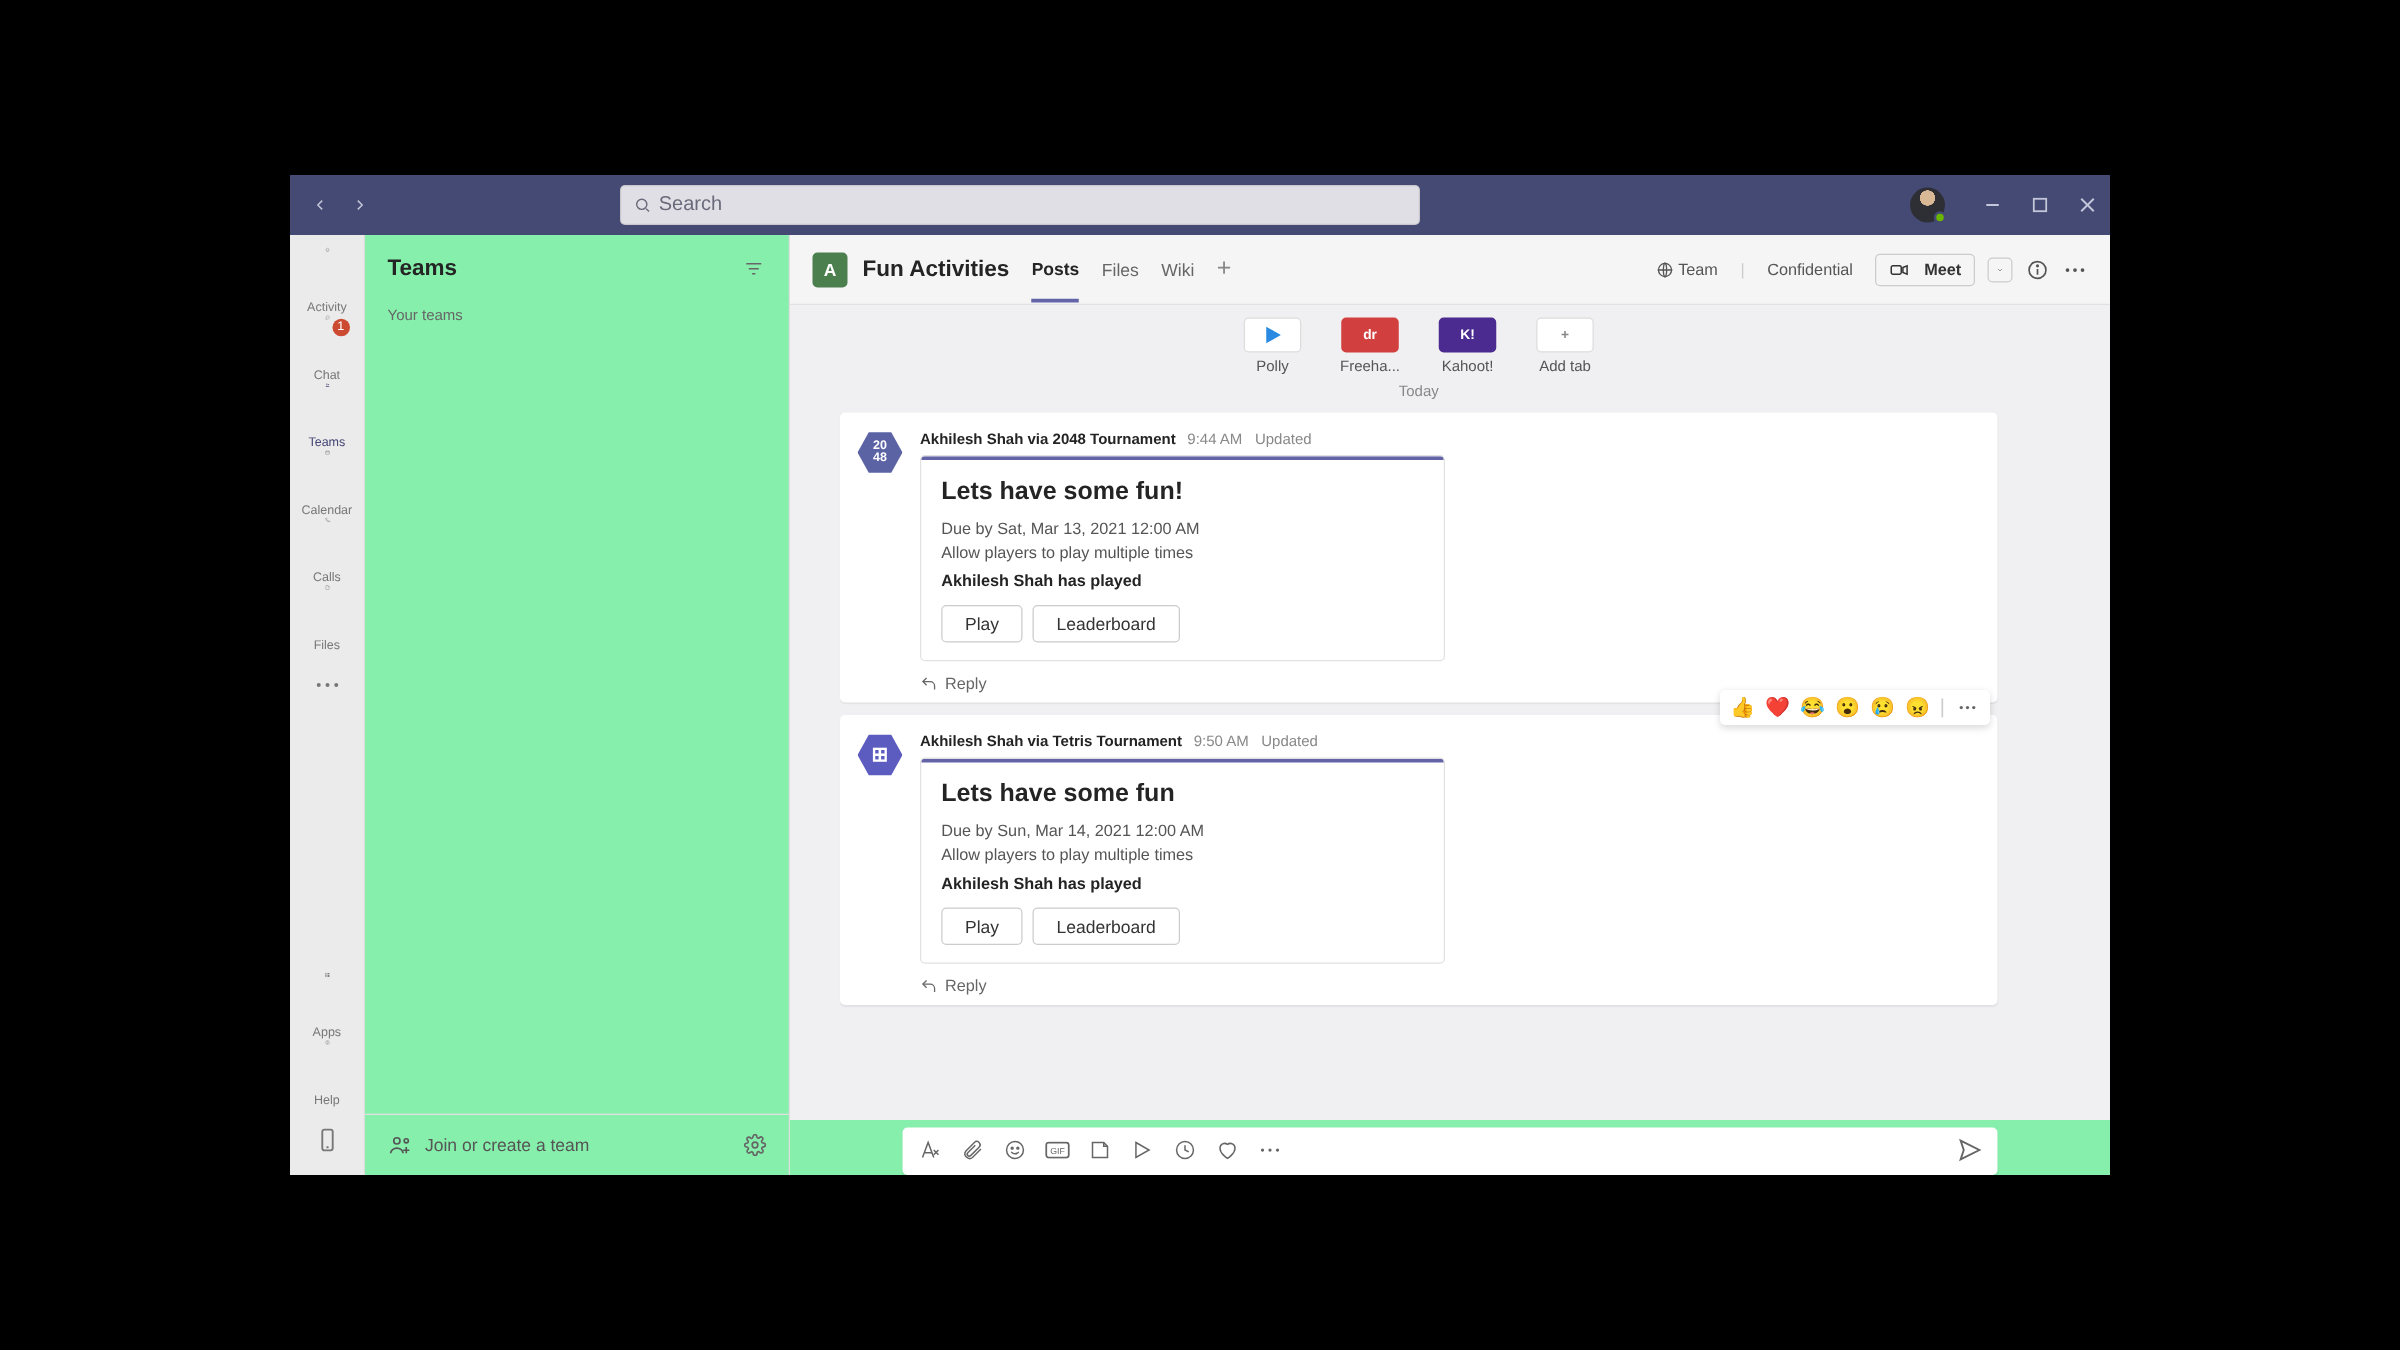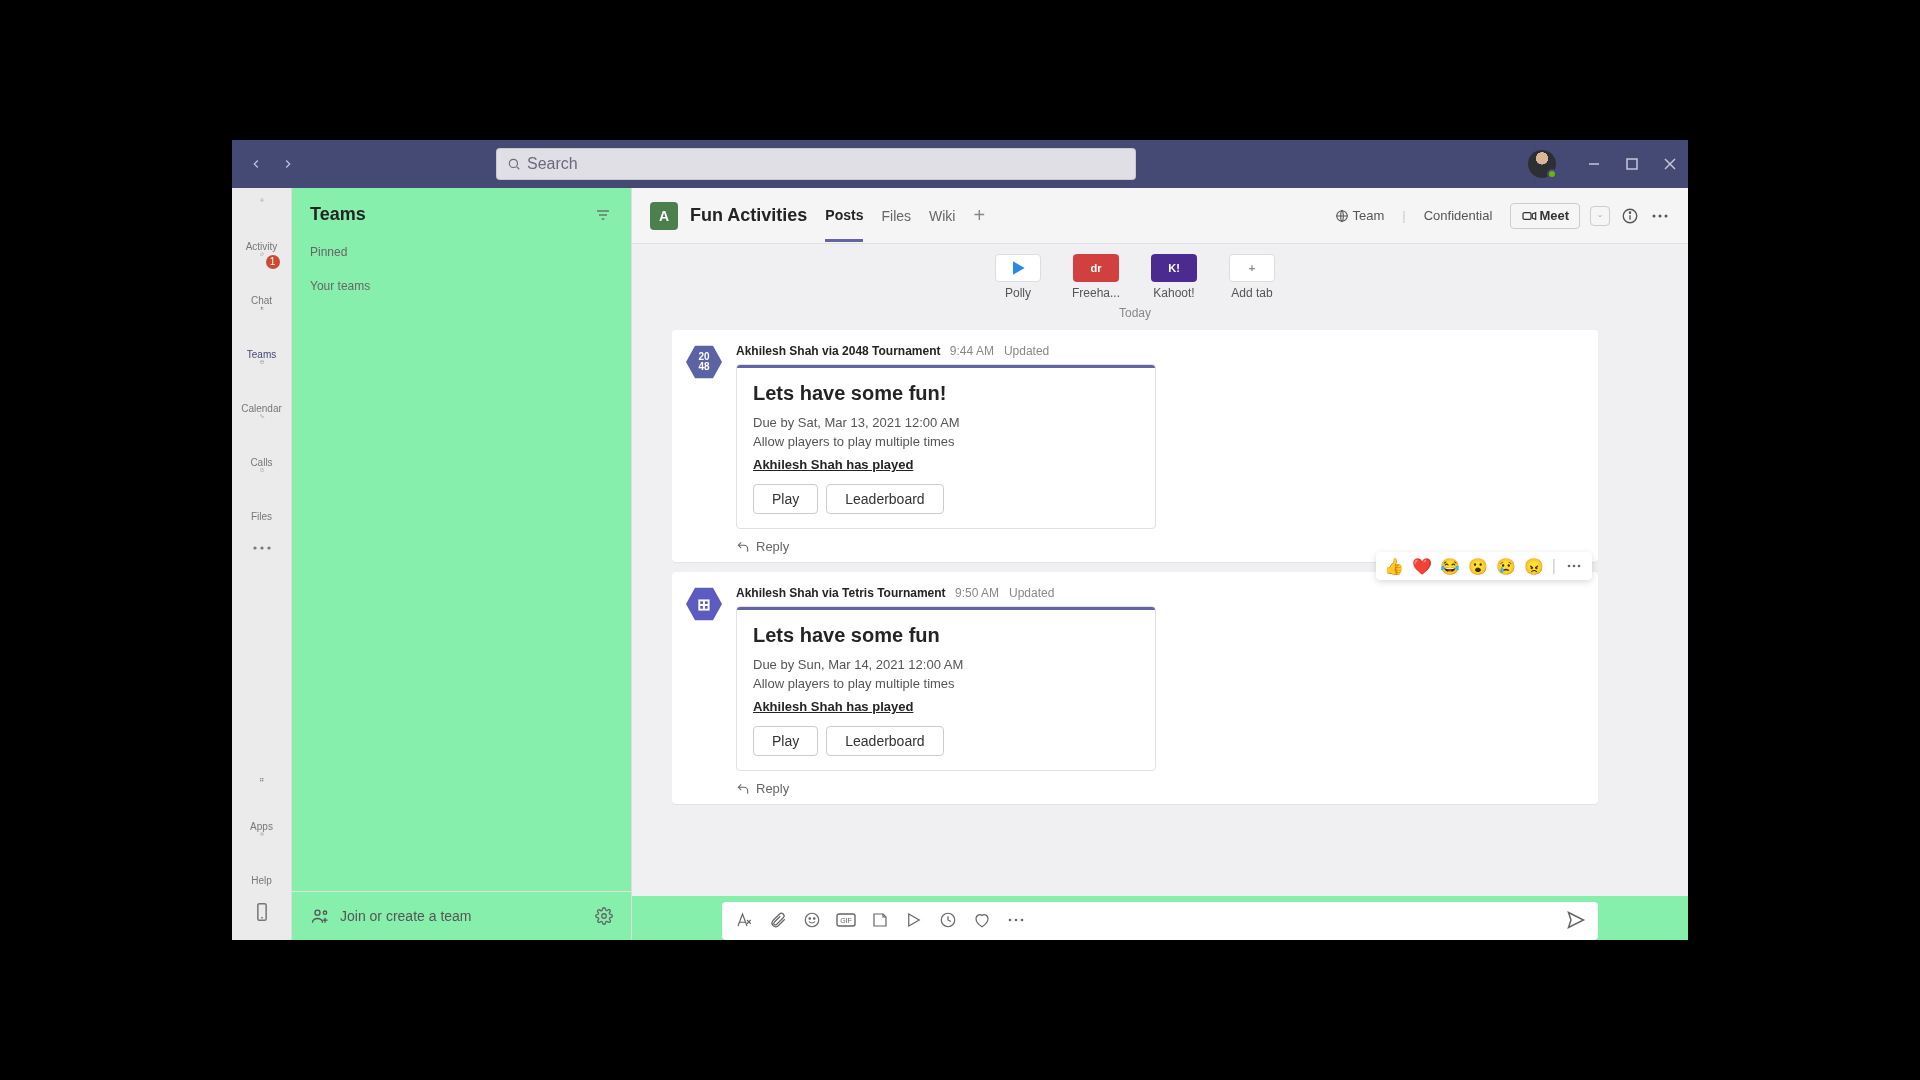--- a/index.html
+++ b/index.html
@@ -30,41 +30,41 @@
 .main { flex: 1; display: flex; flex-direction: column; }
 .channel-header { height: 56px; display: flex; align-items: center; padding: 0 18px; border-bottom: 1px solid #e1e1e1; background: #f5f5f6; }
 .team-avatar { width: 28px; height: 28px; background: #4b7f4e; color: #fff; border-radius: 4px; display: flex; align-items: center; justify-content: center; font-size: 14px; font-weight: 600; margin-right: 12px; }
 .channel-name { font-size: 18px; font-weight: 700; color: #252424; margin-right: 18px; }
 .tab-row { display: flex; gap: 18px; color: #666; font-size: 14px; align-items: center; }
 .tab { padding-bottom: 16px; padding-top: 16px; cursor: pointer; }
 .tab.active { color: #252424; font-weight: 600; border-bottom: 3px solid #6264a7; margin-bottom: -1px; }
 .add-tab-plus { color: #888; font-size: 20px; cursor: pointer; }
 .header-right { margin-left: auto; display: flex; align-items: center; gap: 10px; color: #555; font-size: 13px;}
 .pill { display: flex; align-items: center; gap: 4px; padding: 4px 8px; border-radius: 4px; }
-.meet-btn { border: 1px solid #ccc; border-radius: 4px; padding: 4px 10px; display: flex; align-items: center; gap: 2px; font-weight: 600; color: #333;}
+.meet-btn { border: 1px solid #ccc; border-radius: 4px; padding: 4px 10px; display: flex; align-items: center; gap: 12px; font-weight: 600; color: #333;}
 .meet-chev { border: 1px solid #ccc; border-radius: 4px; padding: 4px 6px;}
 .conversation-area { flex: 1; overflow: auto; padding: 10px 90px 10px 40px; background: #f0eff1; }
 .apps-row { display: flex; gap: 18px; justify-content: center; margin-bottom: 4px;}
 .app-tile { width: 60px; display: flex; flex-direction: column; align-items: center; font-size: 12px; color: #555; cursor:pointer;}
 .app-tile .sq { width: 46px; height: 28px; border-radius: 4px; margin-bottom: 4px; display:flex; align-items:center; justify-content:center; color:#fff; font-weight:700; font-size:11px; overflow:hidden; }
 .date-sep { text-align: center; font-size: 12px; color: #888; margin: 6px 0 10px 0; }
 .post { display: flex; gap: 14px; background: #fff; border-radius: 4px; padding: 14px 14px 8px 14px; margin-bottom: 10px; box-shadow: 0 1px 1px rgba(0,0,0,0.06); position: relative;}
 .post-avatar { width: 36px; height: 36px; border-radius: 6px; display:flex; align-items:center; justify-content:center; color:#fff; font-size:10px; font-weight:700; position:relative; flex-shrink:0;}
 .post-avatar .presence-dot{ border-color:#fff; bottom:-3px; right:-3px;}
 .hex2048 { background:#5b63a5; clip-path: polygon(25% 5%, 75% 5%, 100% 50%, 75% 95%, 25% 95%, 0 50%); border-radius:0;}
 .hextetris{ background:#5c5cc0; clip-path: polygon(25% 5%, 75% 5%, 100% 50%, 75% 95%, 25% 95%, 0 50%); border-radius:0;}
 .post-body { flex: 1; }
 .post-meta { font-size: 12px; color: #888; margin-bottom: 6px; }
 .post-meta .author { color: #252424; font-weight: 600; margin-right: 6px; }
 .card { border: 1px solid #e1e1e1; border-radius: 4px; width: 420px; overflow: hidden; }
 .card-top-border { height: 3px; background: #6264a7; }
 .card-content { padding: 14px 16px; }
 .card-title { font-size: 20px; font-weight: 700; color: #252424; margin-bottom: 10px; }
 .card-line { font-size: 13px; color: #555; margin-bottom: 4px; }
-.card-strong { font-size: 13px; font-weight: 600; color: #252424; margin-top: 8px; text-decoration: underline; }
+.card-strong { font-size: 13px; font-weight: 600; color: #252424; margin-top: 8px; }
 .card-actions { display: flex; gap: 8px; margin-top: 12px; }
 .card-btn { border: 1px solid #ccc; border-radius: 4px; padding: 6px 18px; font-size: 14px; color: #333; background: #fff; cursor: pointer; }
 .reply-row { display: flex; align-items: center; gap: 6px; font-size: 13px; color: #666; margin-top: 10px; cursor: pointer; }
 .reactions-bar { position: absolute; right: 6px; top: -20px; background: #fff; border-radius: 4px; box-shadow: 0 2px 6px rgba(0,0,0,0.15); padding: 4px 8px; display: flex; gap: 8px; font-size: 16px; align-items:center;}
 .react-emoji{cursor:pointer;}
 .compose { margin: 6px 90px 0 90px; background: #fff; border-radius: 4px; box-shadow: 0 1px 1px rgba(0,0,0,0.06); }
 .compose-input { padding: 12px 14px; color: #888; font-size: 14px; }
 .compose-toolbar { display: flex; gap: 14px; padding: 8px 12px 10px 12px; color: #666; align-items:center;}
 .compose-toolbar .spacer{flex:1;}
 .ibtn{cursor:pointer; width:20px; height:20px; display:flex;align-items:center;justify-content:center;}
@@ -203,21 +203,20 @@
       <div class="panel-header">
         <div class="panel-title">Teams</div>
         <div class="panel-filter ibtn">
           <svg width="16" height="16" viewBox="0 0 24 24" fill="none" stroke="currentColor" stroke-width="2">
               <line x1="3" y1="6" x2="21" y2="6"></line>
               <line x1="6" y1="12" x2="18" y2="12"></line>
               <line x1="10" y1="18" x2="14" y2="18"></line>
             </svg>
         </div>
       </div>
-      <div class="section-label">Pinned</div>
       <div class="section-label">Your teams</div>
       <div class="left-bottom">
         <svg width="20" height="20" viewBox="0 0 24 24" fill="none" stroke="#555" stroke-width="1.6" style="margin-right:10px">
             <circle cx="9" cy="8" r="3"></circle>
             <path d="M3 20c0-3 3-5 6-5s6 2 6 5"></path>
             <circle cx="18" cy="8" r="2"></circle>
             <line x1="18" y1="14" x2="18" y2="20"></line>
             <line x1="15" y1="17" x2="21" y2="17"></line>
           </svg>
         <span>Join or create a team</span>

